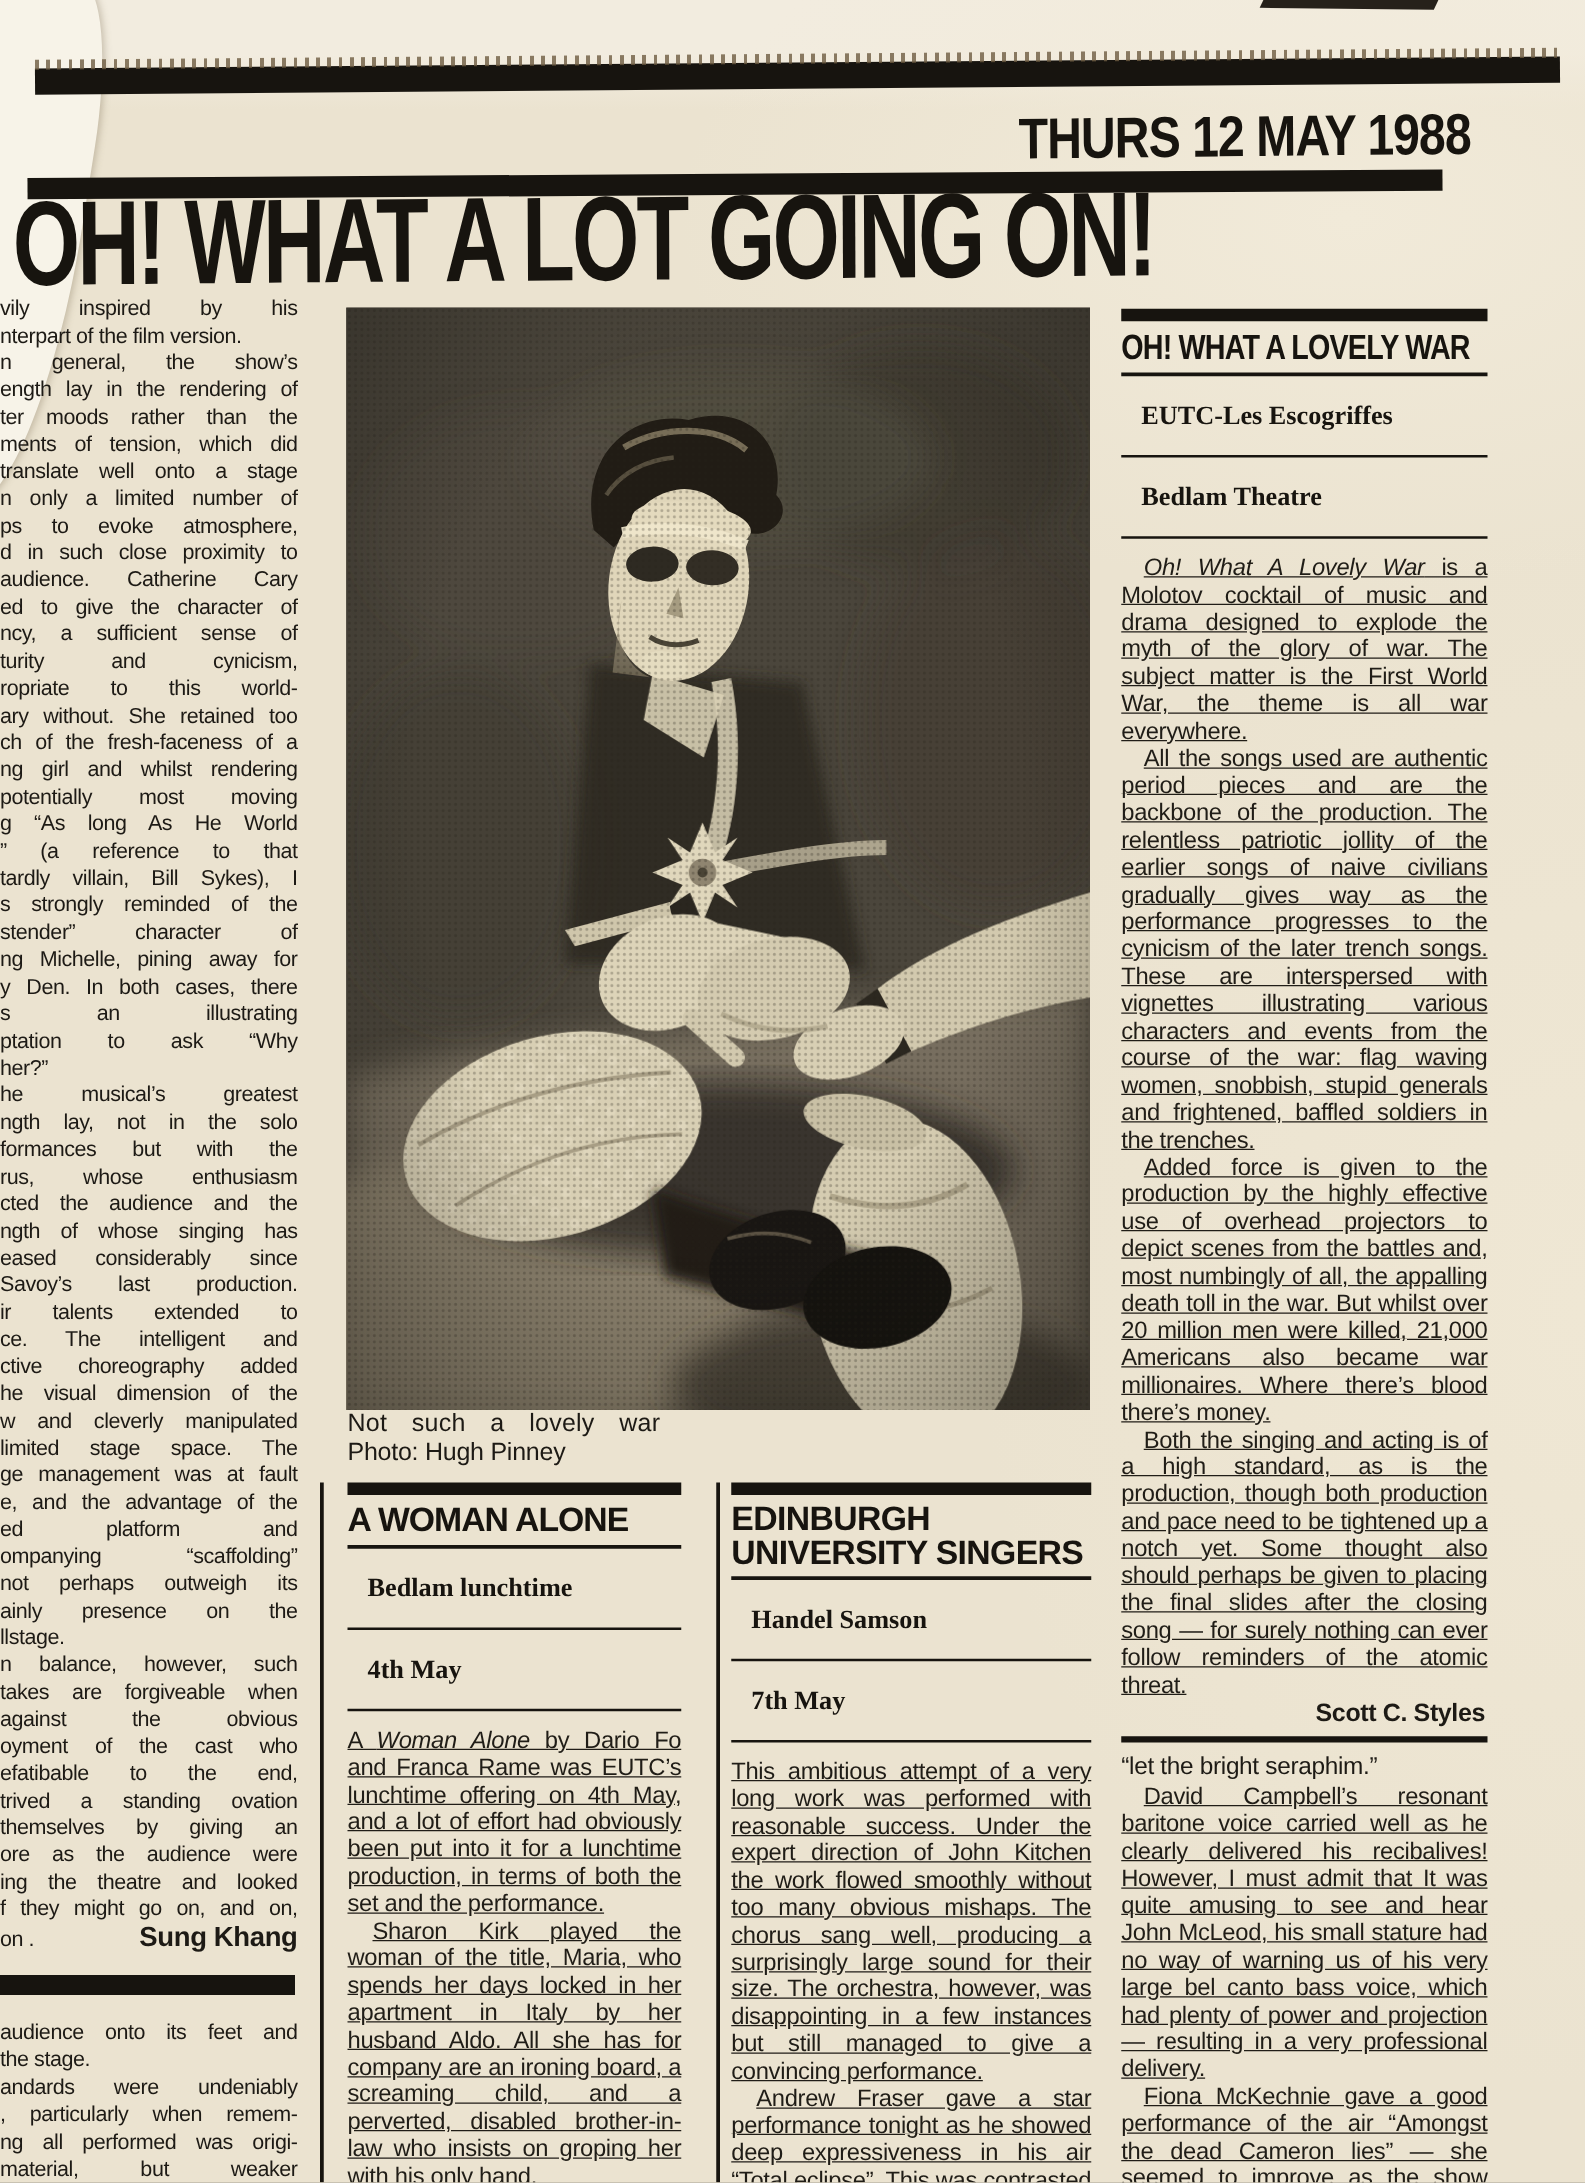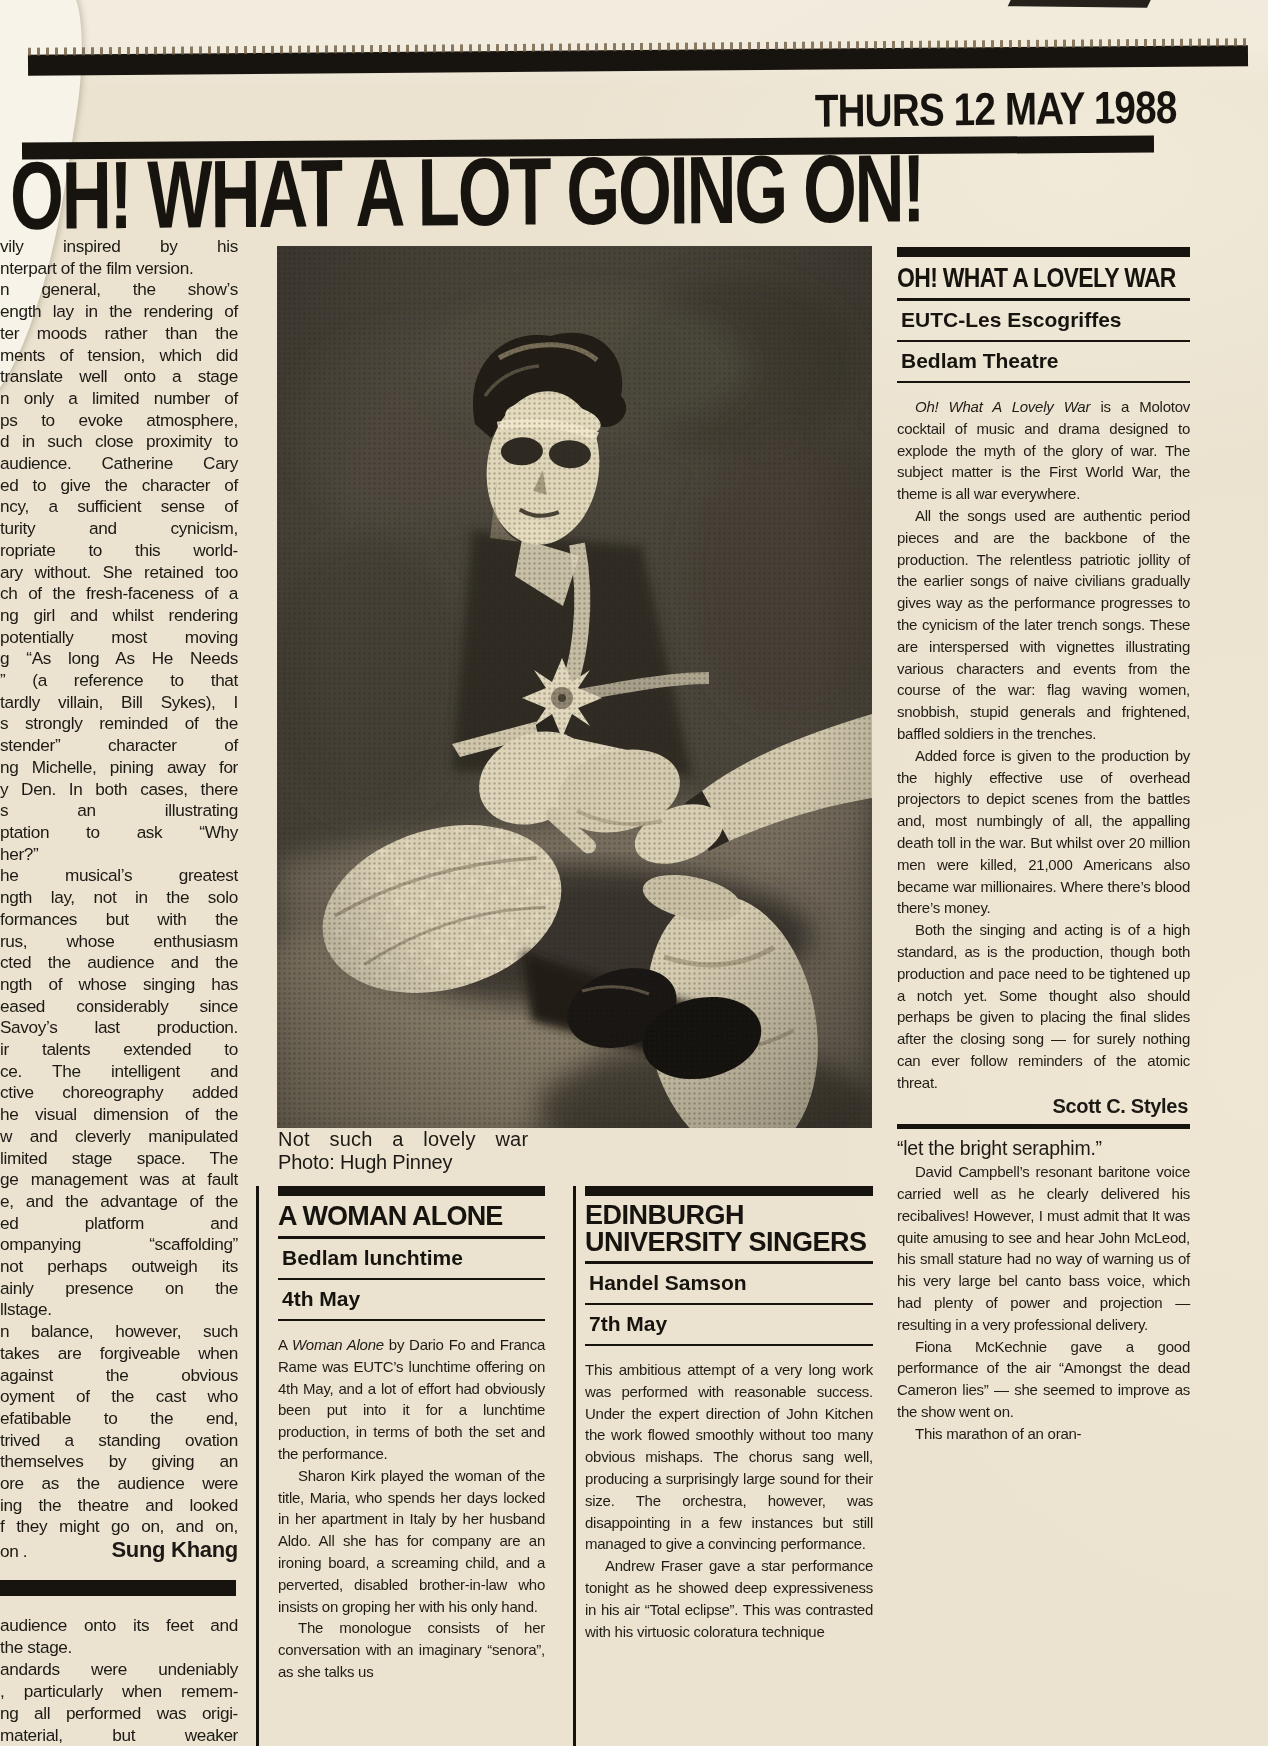--- a/index.html
+++ b/index.html
@@ -45,22 +45,22 @@
   .art{position:absolute;}
   .art-woman{left:278px;top:1186px;width:267px;}
   .art-edin{left:585px;top:1186px;width:288px;}
   .art-war{left:897px;top:247px;width:293px;}
   .art-bar{height:10px;background:#17140f;margin-bottom:4px;}
   .art h2{margin:0;padding:2px 0 4px;font-size:27px;line-height:29px;letter-spacing:-.8px;color:#17140f;}
   .art-edin h2{font-size:27px;line-height:27px;letter-spacing:-.5px;}
   .condense{display:inline-block;transform:scaleX(.82);transform-origin:left center;white-space:nowrap;font-size:28px;}
   .hrule{border-top:3px solid #17140f;margin:1px 0;}
   .hrule.thin{border-top-width:2.5px;}
-  .art h3{margin:4px;padding:3px 0 4px;font-size:21px;line-height:24px;color:#17140f;}
-  .body{margin-top:13px;font-size:15px;line-height:21.8px;letter-spacing:-.25px;color:#201d17;}
+  .art h3{margin:16px;padding:3px 0 4px;font-size:21px;line-height:24px;color:#17140f;font-family:Liberation Serif, serif;}
+  .body{margin-top:13px;font-size:19px;line-height:21.8px;letter-spacing:-.25px;color:#201d17;text-decoration:underline;}
   .body p{margin:0;text-align:justify;}
   .indent-rest p + p{text-indent:20px;}
   .indent-all p{text-indent:18px;}
   .byline{text-align:right;font-weight:bold;font-size:20px;padding:1px 2px 4px 0;letter-spacing:-.3px;}
   .heavy-rule{height:5px;background:#17140f;margin:2px 0 9px;}
   .quote-line{font-size:19.5px;line-height:21.8px;letter-spacing:-.25px;text-align:left;margin-bottom:1px;}
 </style>
 </head>
 <body>
 
@@ -88,21 +88,21 @@
         <div class="cl">d in such close proximity to</div>
         <div class="cl">audience. Catherine Cary</div>
         <div class="cl">ed to give the character of</div>
         <div class="cl">ncy, a sufficient sense of</div>
         <div class="cl">turity and cynicism,</div>
         <div class="cl">ropriate to this world-</div>
         <div class="cl">ary without. She retained too</div>
         <div class="cl">ch of the fresh-faceness of a</div>
         <div class="cl">ng girl and whilst rendering</div>
         <div class="cl">potentially most moving</div>
-        <div class="cl">g “As long As He Needs</div>
+        <div class="cl">g “As long As He World</div>
         <div class="cl">” (a reference to that</div>
         <div class="cl">tardly villain, Bill Sykes), I</div>
         <div class="cl">s strongly reminded of the</div>
         <div class="cl">stender” character of</div>
         <div class="cl">ng Michelle, pining away for</div>
         <div class="cl">y Den. In both cases, there</div>
         <div class="cl">s an illustrating</div>
         <div class="cl">ptation to ask “Why</div>
         <div class="cl rg">her?”</div>
         <div class="cl">he musical’s greatest</div>

